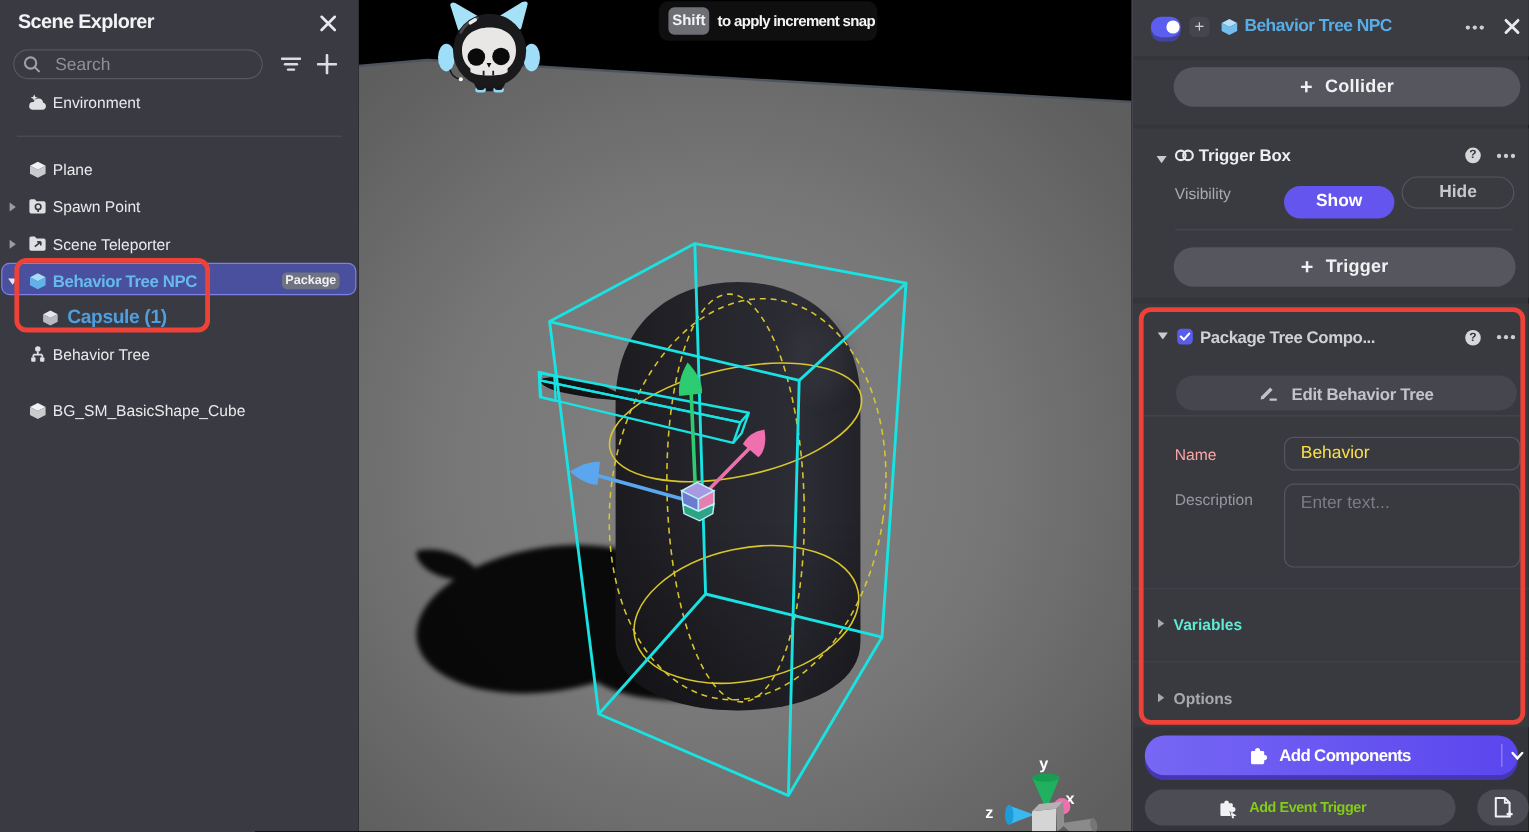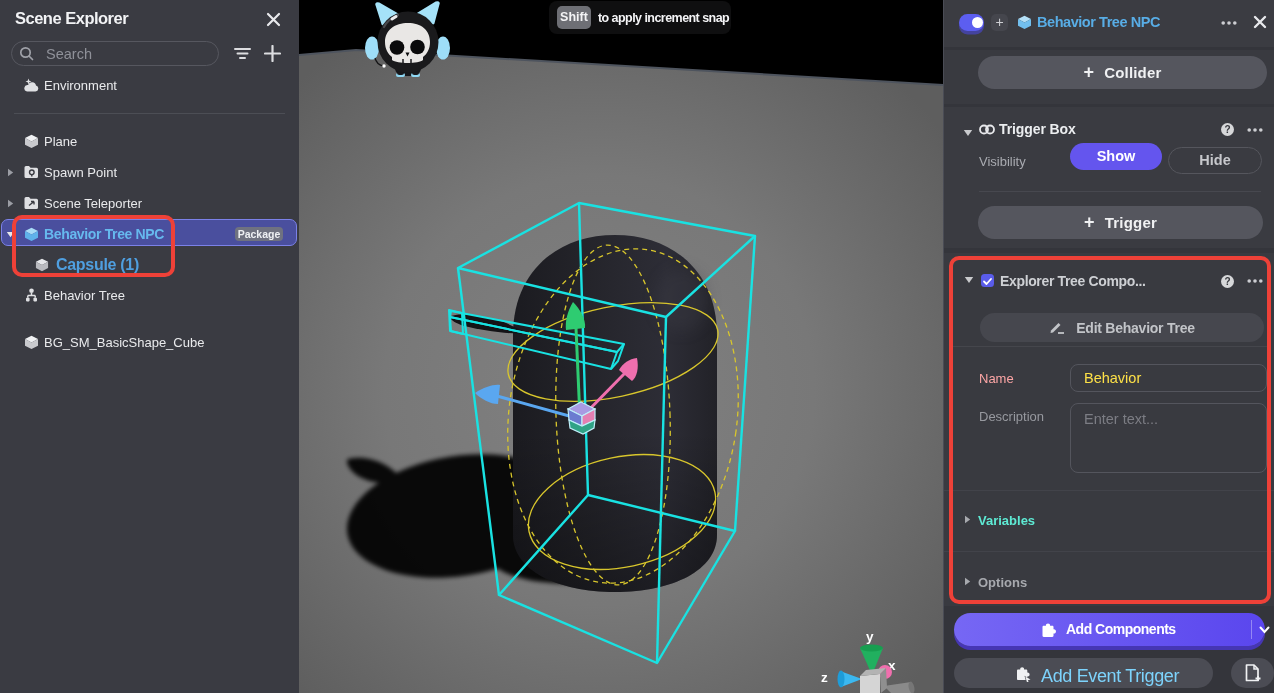--- a/index.html
+++ b/index.html
@@ -305,36 +305,36 @@
       <span class="abs hdr15" style="left:55px;top:14px;font-size:14px;letter-spacing:-0.1px">Trigger Box</span>
       <div class="qmark" style="left:277px;top:16px">?</div>
       <svg class="abs" style="left:303px;top:19.5px" width="16" height="6" viewBox="0 0 16 6">
           <g fill="#cdced2">
             <circle cx="2.2" cy="3" r="1.8"></circle>
             <circle cx="8" cy="3" r="1.8"></circle>
             <circle cx="13.8" cy="3" r="1.8"></circle>
           </g>
         </svg>
       <span class="abs mutlbl" style="left:35px;top:46.5px">Visibility</span>
-      <div class="abs" style="left:126px;top:36px;width:92px;height:27px;background:#6455ee;border-radius:13.5px;color:#fff;font-size:14.5px;font-weight:bold;text-align:center;line-height:27px">Show</div>
+      <div class="abs" style="left:126px;top:48px;width:92px;height:27px;background:#6455ee;border-radius:13.5px;color:#fff;font-size:14.5px;font-weight:bold;text-align:center;line-height:27px">Show</div>
       <div class="abs" style="left:224px;top:40px;width:94px;height:27px;background:#3a3b41;border:1px solid #55565d;border-radius:13.5px;color:#c7c8cc;font-size:14.5px;font-weight:bold;text-align:center;line-height:25px">Hide</div>
       <div class="abs" style="left:35px;top:84px;width:282px;height:1px;background:#47484f"></div>
       <div class="grybtn" style="left:34px;top:99px;width:285px;height:33px"><span style="font-size:18px;margin-right:10px;font-weight:bold">+</span>Trigger</div>
     </div>
 
     <div class="sect" style="top:253px;height:353px;background:#393a40">
       <svg class="abs" style="left:20px;top:23px" width="10" height="8">
           <path d="M0.8,1 L9.2,1 L5,7 Z" fill="#c9cacd"></path>
         </svg>
       <div class="abs" style="left:37px;top:21px;width:13px;height:13px;background:#5a5cea;border-radius:3.5px">
         <svg width="13" height="13">
             <path d="M3,6.5 L5.5,9 L10,4" stroke="#fff" stroke-width="1.8" fill="none" stroke-linecap="round" stroke-linejoin="round"></path>
           </svg>
       </div>
-      <span class="abs hdr15" style="left:56px;top:20px;color:#ced0d4;font-size:14px;letter-spacing:-0.35px">Explorer Tree Compo...</span>
+      <span class="abs hdr15" style="left:56px;top:20px;color:#ced0d4;font-size:14px;letter-spacing:-0.35px">Package Tree Compo...</span>
       <div class="qmark" style="left:277px;top:22px">?</div>
       <svg class="abs" style="left:303px;top:25px" width="16" height="6" viewBox="0 0 16 6">
           <g fill="#cdced2">
             <circle cx="2.2" cy="3" r="1.8"></circle>
             <circle cx="8" cy="3" r="1.8"></circle>
             <circle cx="13.8" cy="3" r="1.8"></circle>
           </g>
         </svg>
       <div class="abs" style="left:36px;top:60px;width:284px;height:29px;background:#46474e;border-radius:14.5px;display:flex;align-items:center;justify-content:center">
         <svg width="17" height="15" style="margin-right:10px">
@@ -369,21 +369,21 @@
       <div class="abs" style="left:297px;top:7px;width:1px;height:19px;background:rgba(255,255,255,.35)"></div>
       <svg class="abs" style="left:305px;top:13px" width="11" height="8">
           <path d="M1.5,1.5 L5.5,6 L9.5,1.5" stroke="#fff" stroke-width="2" fill="none" stroke-linecap="round"></path>
         </svg>
     </div>
     <div class="abs" style="left:10px;top:658px;width:259px;height:30px;background:#4b4c54;border-radius:15px">
       <svg class="abs" style="left:61px;top:7px" width="18" height="17" viewBox="0 0 18 17">
           <path d="M2,5.5 C2,4.9 2.5,4.4 3.1,4.4 L5.2,4.4 C4.8,1.4 9.5,1.4 9.1,4.4 L11.2,4.4 C11.8,4.4 12.3,4.9 12.3,5.5 L12.3,7.6 C15.4,7.2 15.4,12 12.3,11.6 L12.3,12.5 L9.5,10.8 L10.7,15 L8.4,15 L3.1,15 C2.5,15 2,14.5 2,13.9 Z" fill="#f0f1f3"></path>
           <path d="M10.3,11.5 L15.5,14.6 L12.9,15.2 L13.6,17 L11.9,17 Z" fill="#f0f1f3"></path>
         </svg>
-      <span class="abs" style="left:87px;top:7.5px;font-size:18px;font-weight:normal;color:#7dd3fc;letter-spacing:-0.35px">Add Event Trigger</span>
+      <span class="abs" style="left:87px;top:7.5px;font-size:12px;font-weight:bold;color:#84cc16;letter-spacing:-0.35px">Add Event Trigger</span>
     </div>
     <div class="abs" style="left:287px;top:658px;width:43px;height:30px;background:#4b4c54;border-radius:15px">
       <svg class="abs" style="left:14px;top:6px" width="17" height="18" viewBox="0 0 17 18">
           <path d="M1.5,1 h7.5 l4,4 v11.5 h-11.5 Z" fill="none" stroke="#f0f1f3" stroke-width="1.7" stroke-linejoin="round"></path>
           <path d="M9,1 v4 h4" fill="none" stroke="#f0f1f3" stroke-width="1.5"></path>
           <path d="M13,12 v5 M10.5,14.5 h5" stroke="#f0f1f3" stroke-width="1.8"></path>
         </svg>
     </div>
   </div>
 

